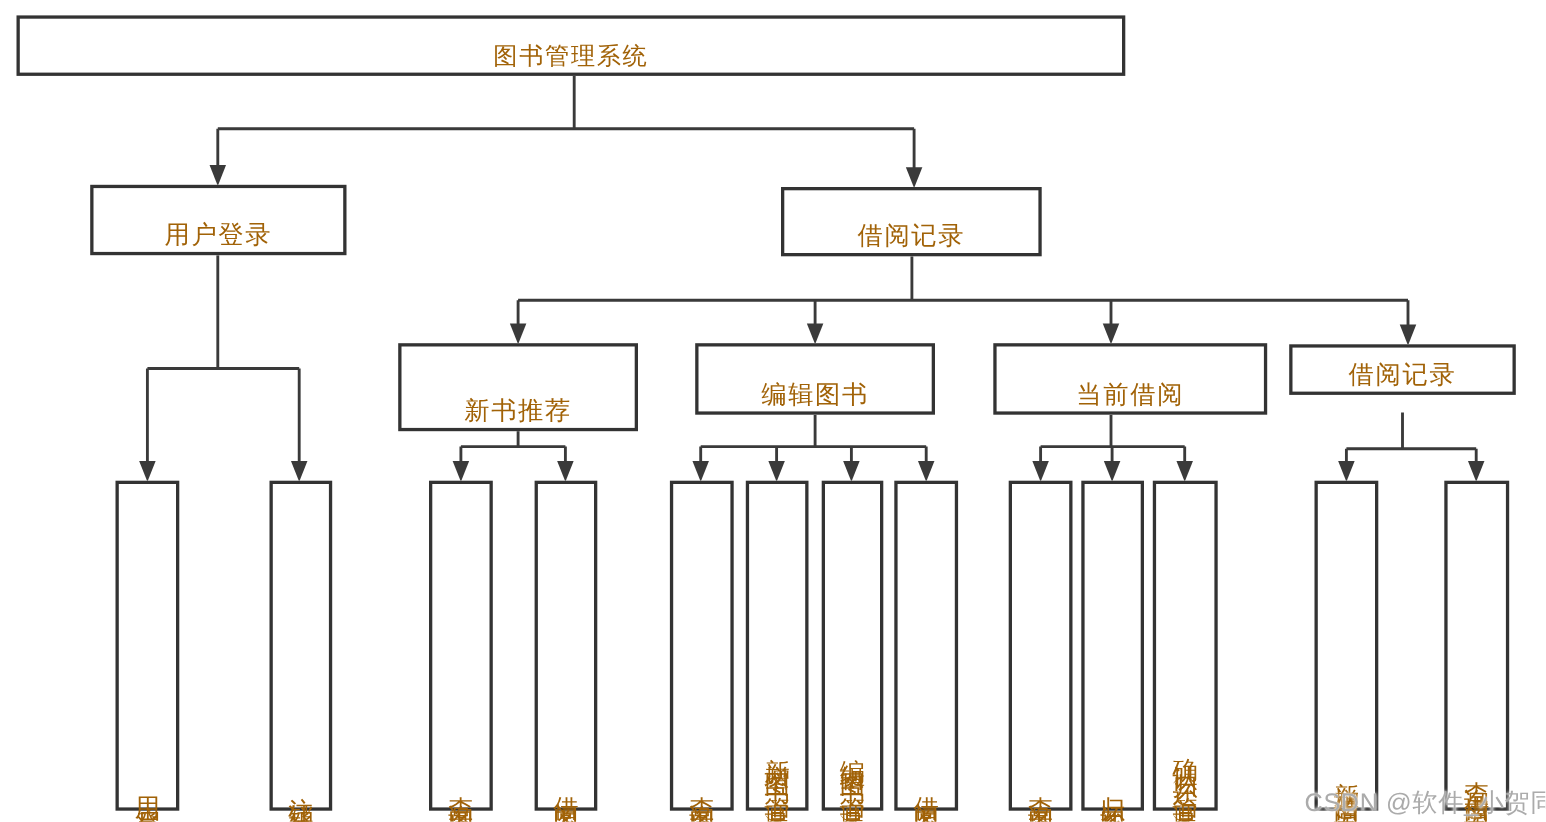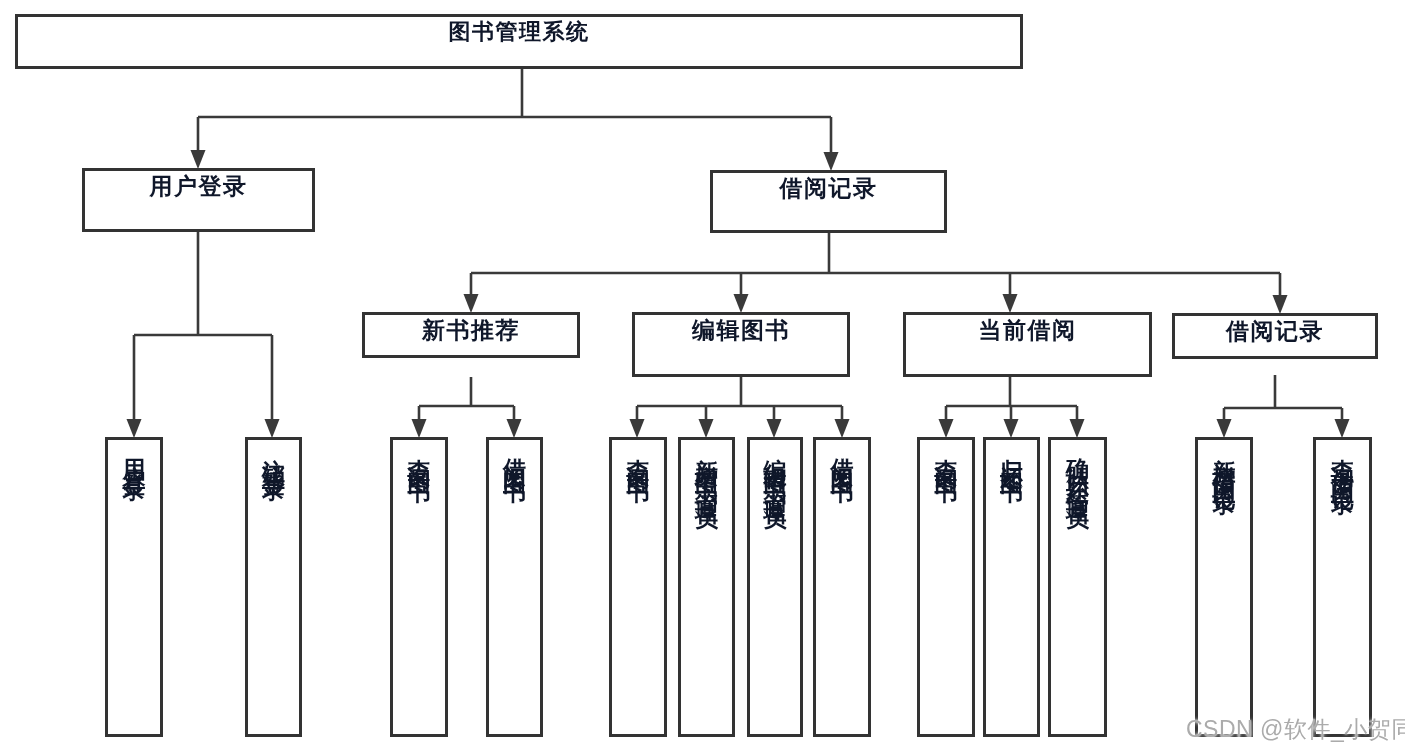--- a/index.html
+++ b/index.html
@@ -29,26 +29,25 @@
   }
   #wires polygon {
     fill: #3a3a3a;
     stroke: none;
   }
   .node {
     position: absolute;
     box-sizing: border-box;
     border: 3px solid #333333;
     background: #ffffff;
-    color: #0f172a;
+    color: #a16207;
     display: flex;
-    align-items: flex-start;
+    align-items: flex-end;
     justify-content: center;
     text-align: center;
-    font-weight: bold;
   }
   .h-node {
     font-size: 23px;
     letter-spacing: 1.5px;
     white-space: nowrap;
   }
   .title-node {
     font-size: 22px;
   }
   .leaf .v-text {
@@ -121,21 +120,21 @@
     <span>图书管理系统</span>
   </div>
 
   <div class="node h-node" style="left:82px; top:168px; width:233px; height:64px;">
     <span>用户登录</span>
   </div>
   <div class="node h-node" style="left:710px; top:170px; width:237px; height:63px;">
     <span>借阅记录</span>
   </div>
 
-  <div class="node h-node" style="left:362px; top:312px; width:218px; height:46px;">
+  <div class="node h-node" style="left:362px; top:312px; width:218px; height:80px;">
     <span>新书推荐</span>
   </div>
   <div class="node h-node" style="left:632px; top:312px; width:218px; height:65px;">
     <span>编辑图书</span>
   </div>
   <div class="node h-node" style="left:903px; top:312px; width:249px; height:65px;">
     <span>当前借阅</span>
   </div>
   <div class="node h-node" style="left:1172px; top:313px; width:206px; height:46px;">
     <span>借阅记录</span>

